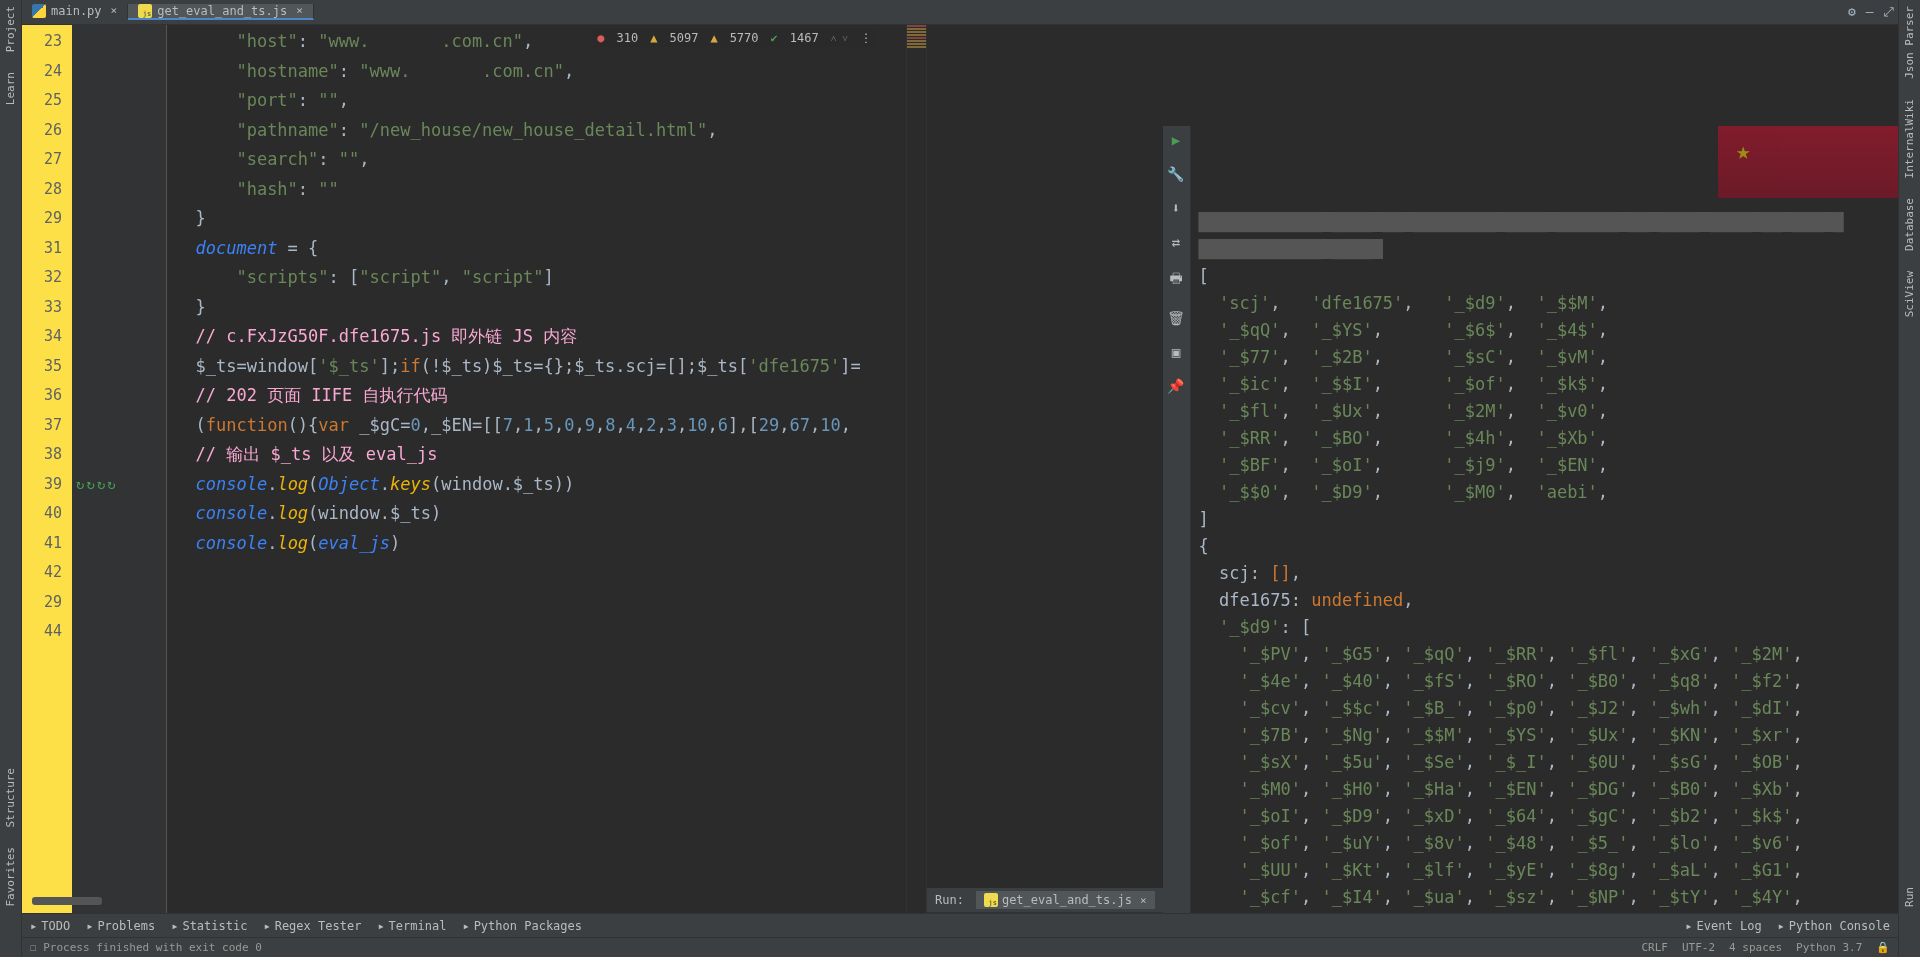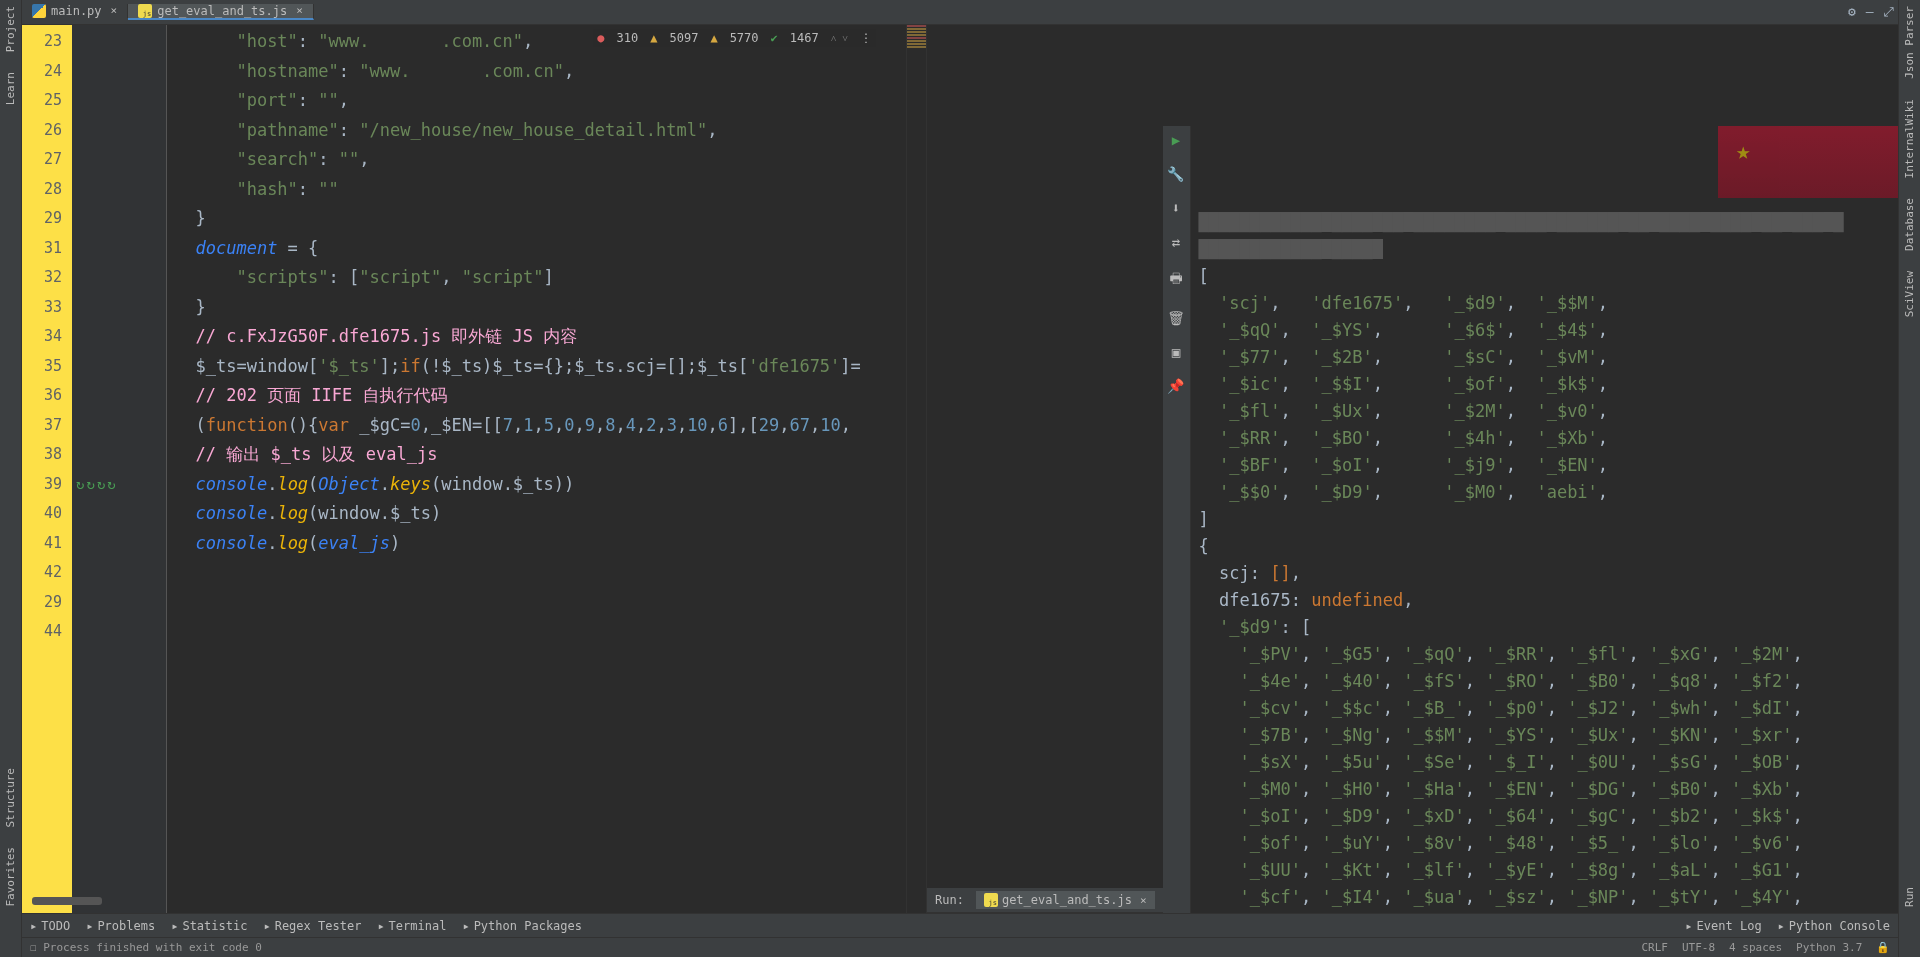--- a/index.html
+++ b/index.html
@@ -380,21 +380,21 @@
       </div>
     <div class="bottom-right" id="bb-right">
         <span class="bb-item"><span>▸</span>Event Log</span>
         <span class="bb-item"><span>▸</span>Python Console</span>
       </div>
   </div>
   <div class="status-line">
     <span>☐ <span>Process finished with exit code 0</span></span>
     <div class="status-right">
       <span>CRLF</span>
-      <span>UTF-8</span>
+      <span>UTF-2</span>
       <span>4 spaces</span>
       <span>Python 3.7</span>
       <span class="lock-ic">🔒</span>
     </div>
   </div>
 </div>
 
 <div class="right-rail">
   <span class="rail-label">Json Parser</span>
   <span class="rail-label">InternalWiki</span>

